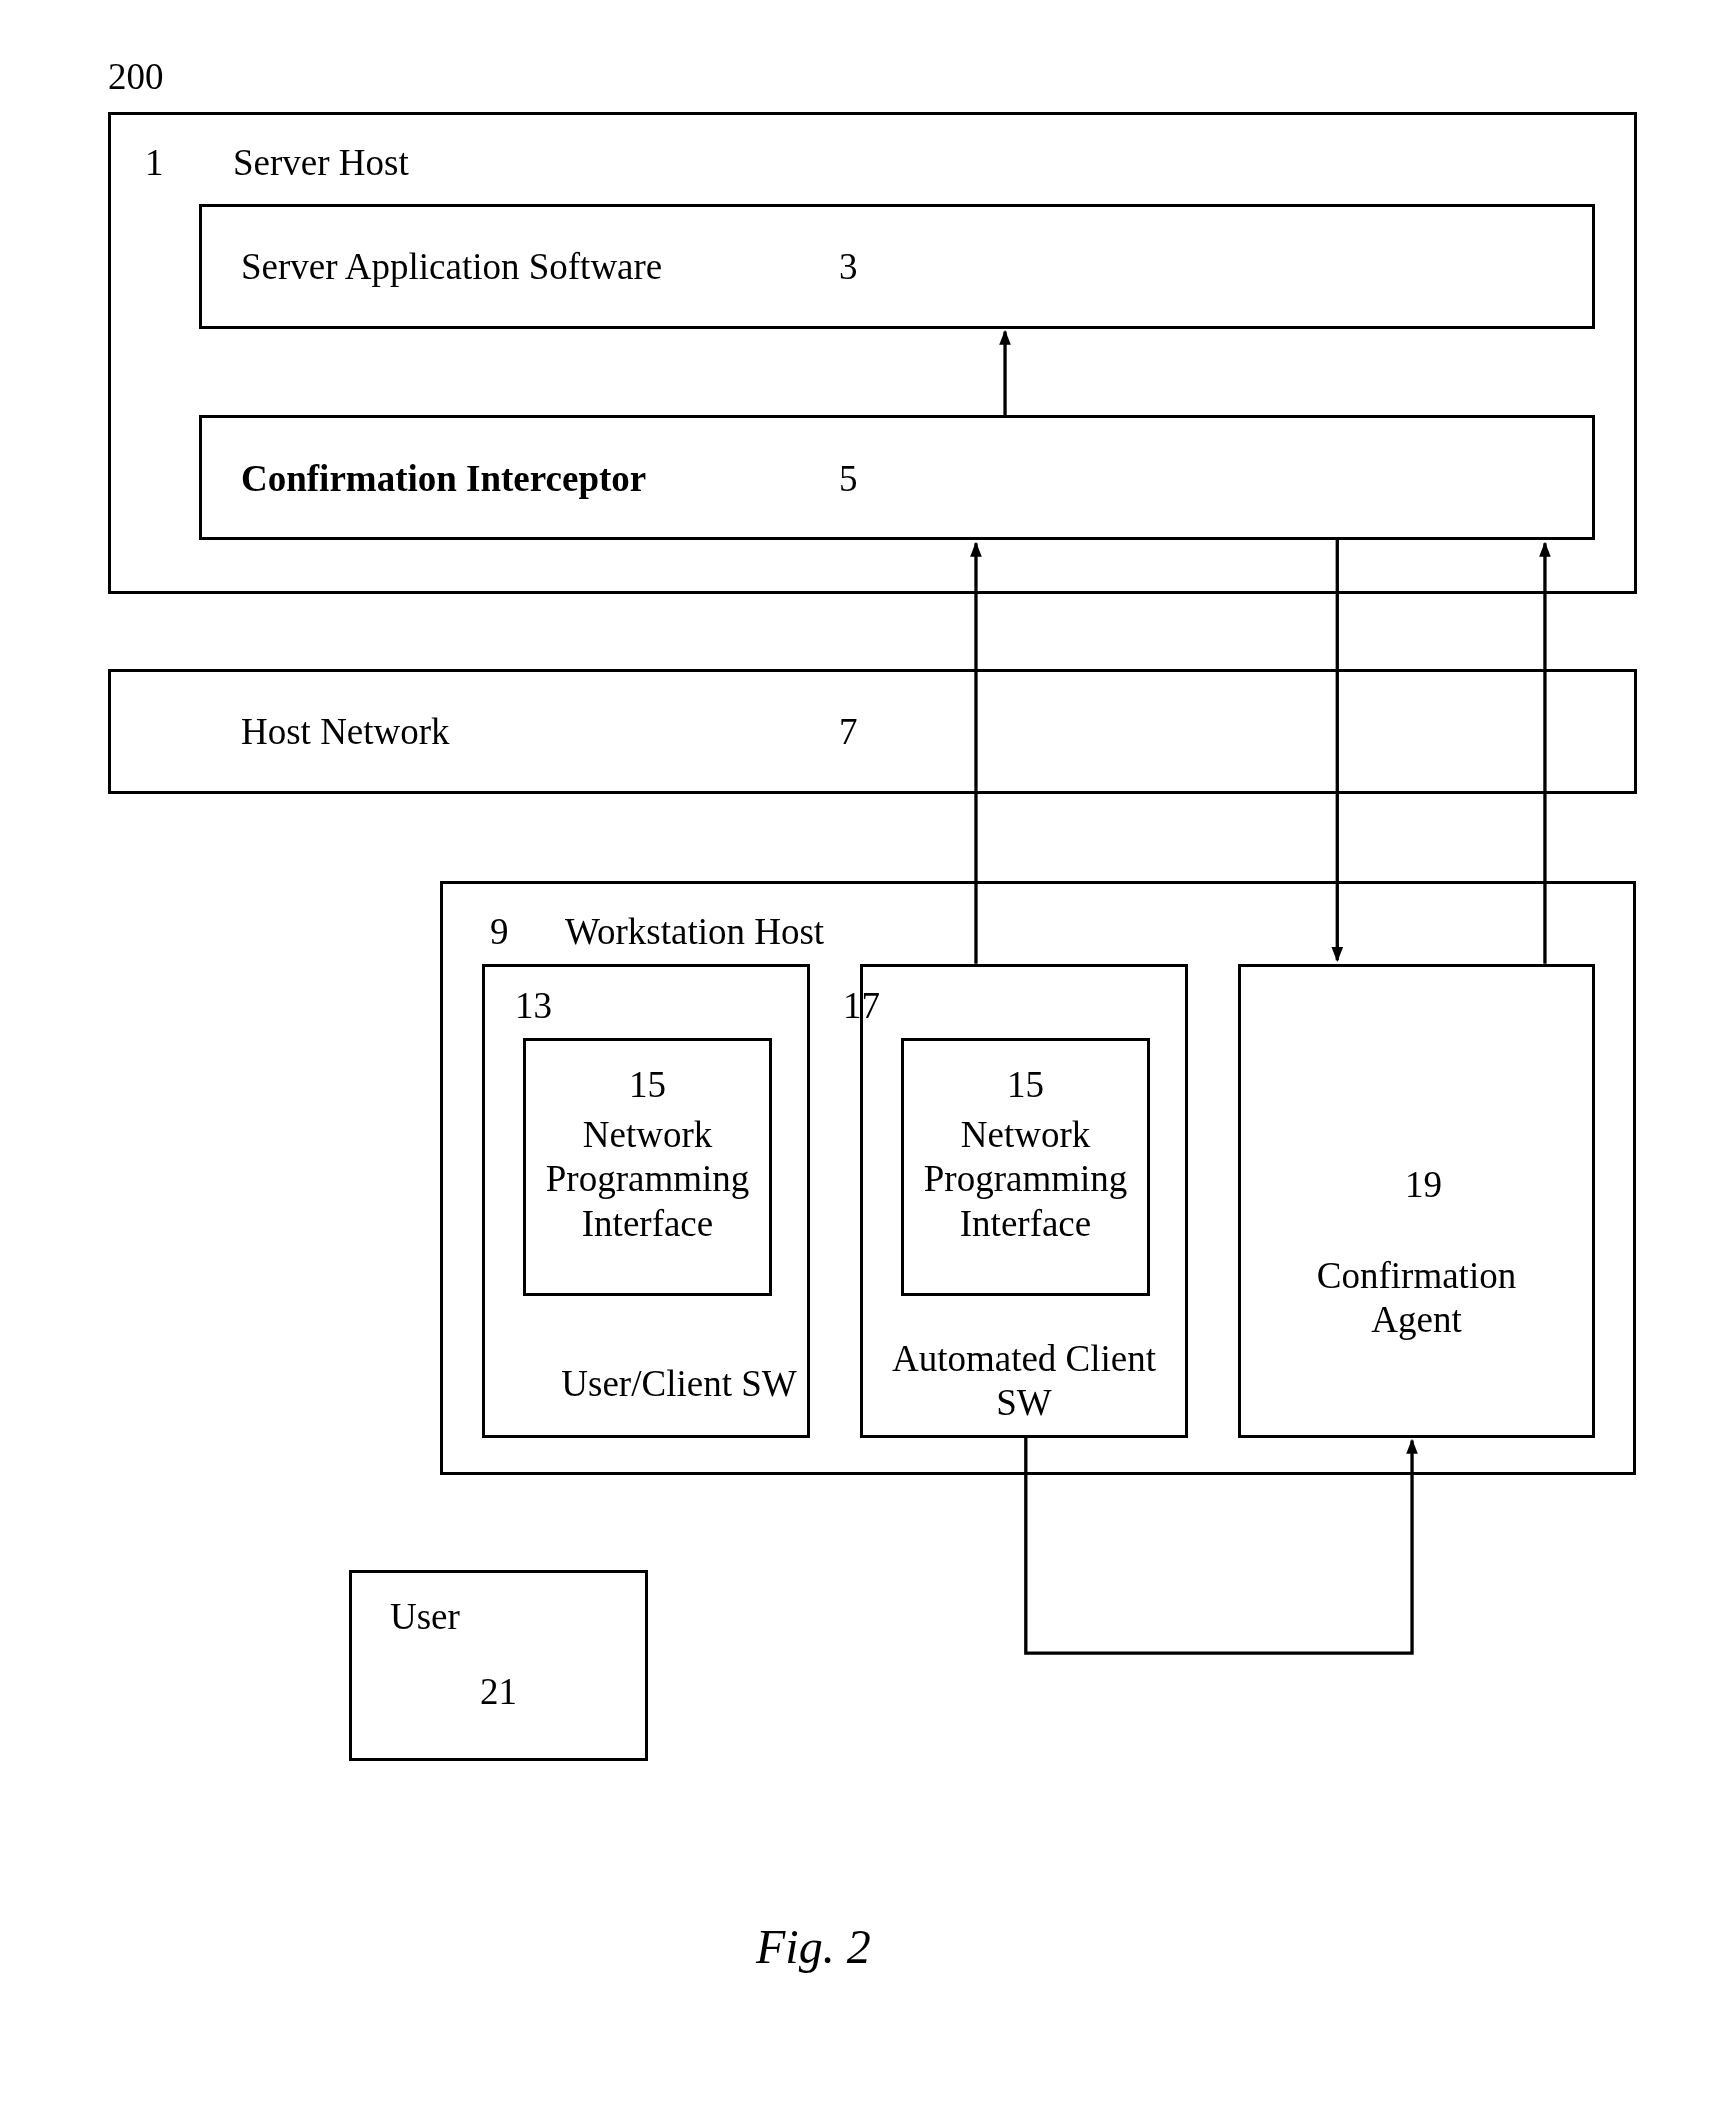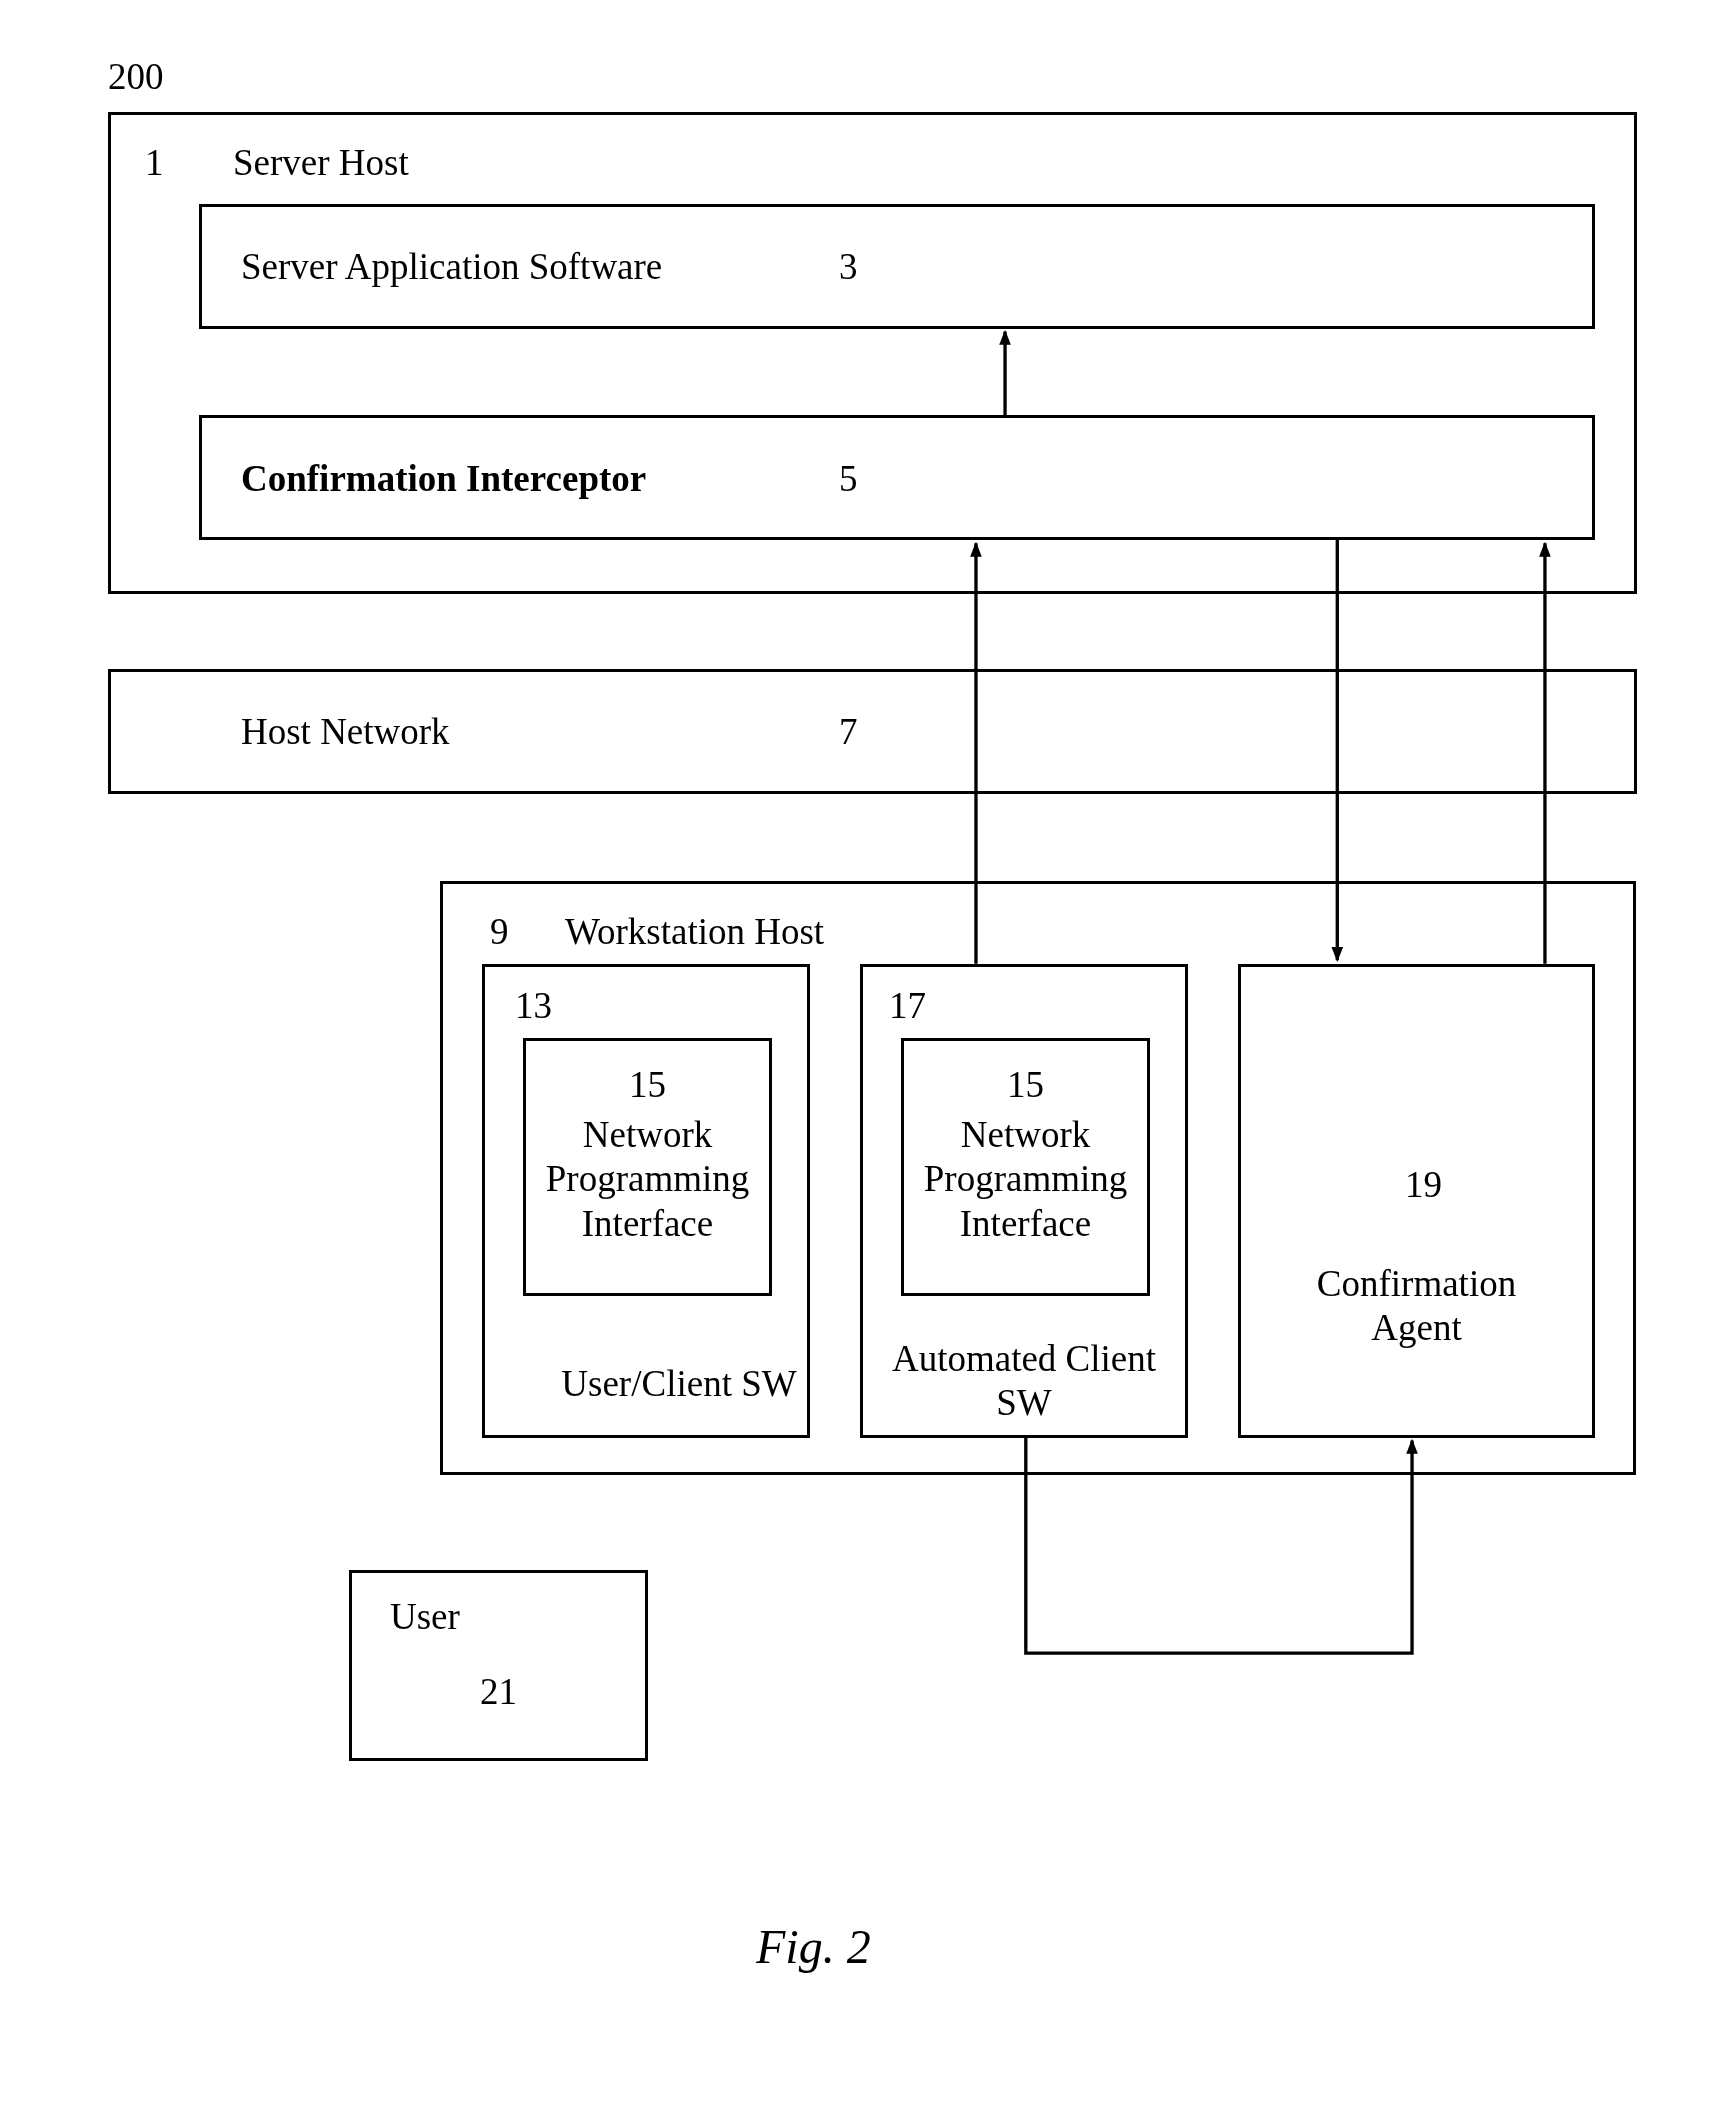--- a/index.html
+++ b/index.html
@@ -74,33 +74,33 @@
   <div class="label" style="left:515px; top:984px;">13</div>
   <div class="label center" style="left:482px; top:1362px; width:328px; text-align:center;margin-left:33px;">User/Client SW</div>
 
   <div class="box" style="left:523px; top:1038px; width:249px; height:258px;"></div>
   <div class="label center" style="left:523px; top:1063px; width:249px; text-align:center;">15</div>
   <div class="label center" style="left:523px; top:1113px; width:249px; text-align:center;">Network
 Programming
 Interface</div>
 
   <div class="box" style="left:860px; top:964px; width:328px; height:474px;"></div>
-  <div class="label" style="left:889px; top:984px;">17</div>
+  <div class="label" style="left:843px; top:984px;">17</div>
   <div class="label center" style="left:860px; top:1337px; width:328px; text-align:center;">Automated Client
 SW</div>
 
   <div class="box" style="left:901px; top:1038px; width:249px; height:258px;"></div>
   <div class="label center" style="left:901px; top:1063px; width:249px; text-align:center;">15</div>
   <div class="label center" style="left:901px; top:1113px; width:249px; text-align:center;">Network
 Programming
 Interface</div>
 
   <div class="box" style="left:1238px; top:964px; width:357px; height:474px;"></div>
   <div class="label center" style="left:1238px; top:1163px; width:357px; text-align:center;padding-left:7px;">19</div>
-  <div class="label center" style="left:1238px; top:1254px; width:357px; text-align:center;margin-top:8px;">Confirmation
+  <div class="label center" style="left:1238px; top:1254px; width:357px; text-align:center;">Confirmation
 Agent</div>
 
   <div class="box" style="left:349px; top:1570px; width:299px; height:191px;"></div>
   <div class="label" style="left:390px; top:1595px;">User</div>
   <div class="label center" style="left:349px; top:1670px; width:299px; text-align:center;">21</div>
 
   <div class="figcap" style="left:756px; top:1919px;">Fig. 2</div>
 
   <svg class="arrows" viewBox="0 0 2084 2546" width="1731" height="2115">
     <defs>

